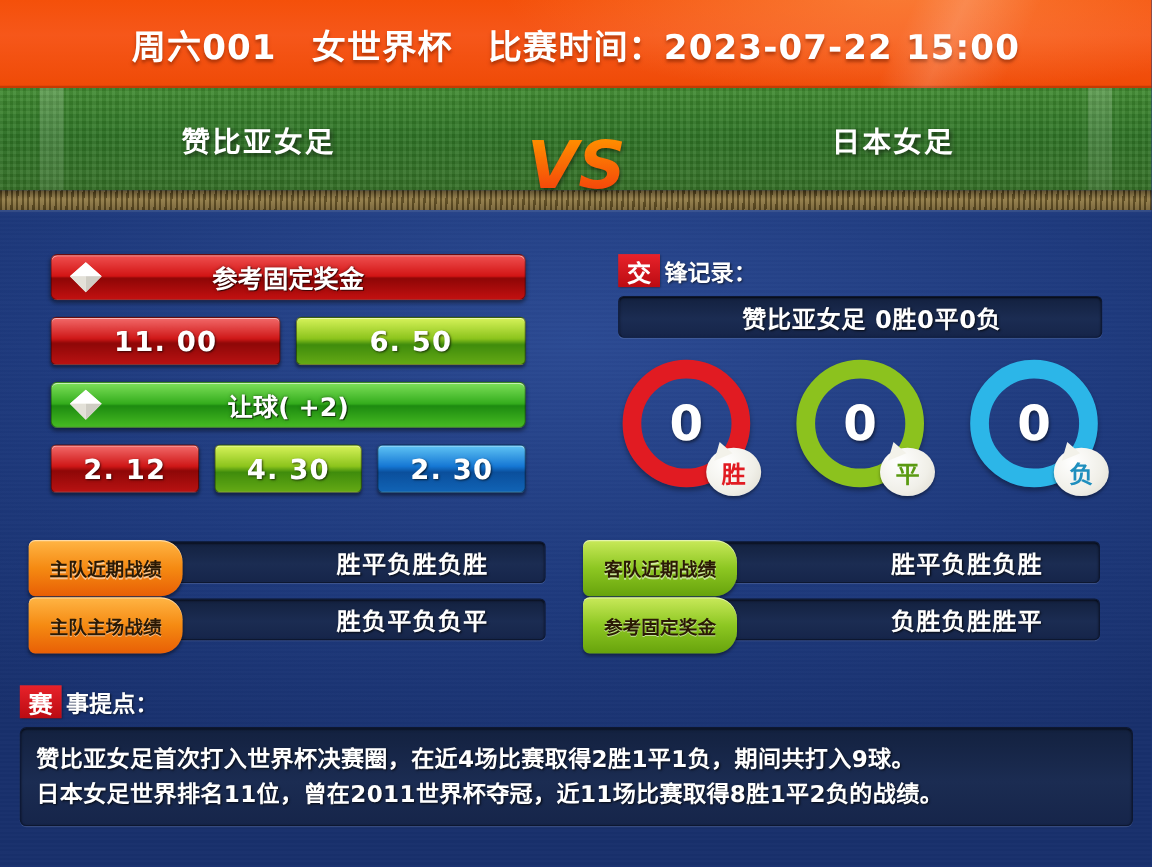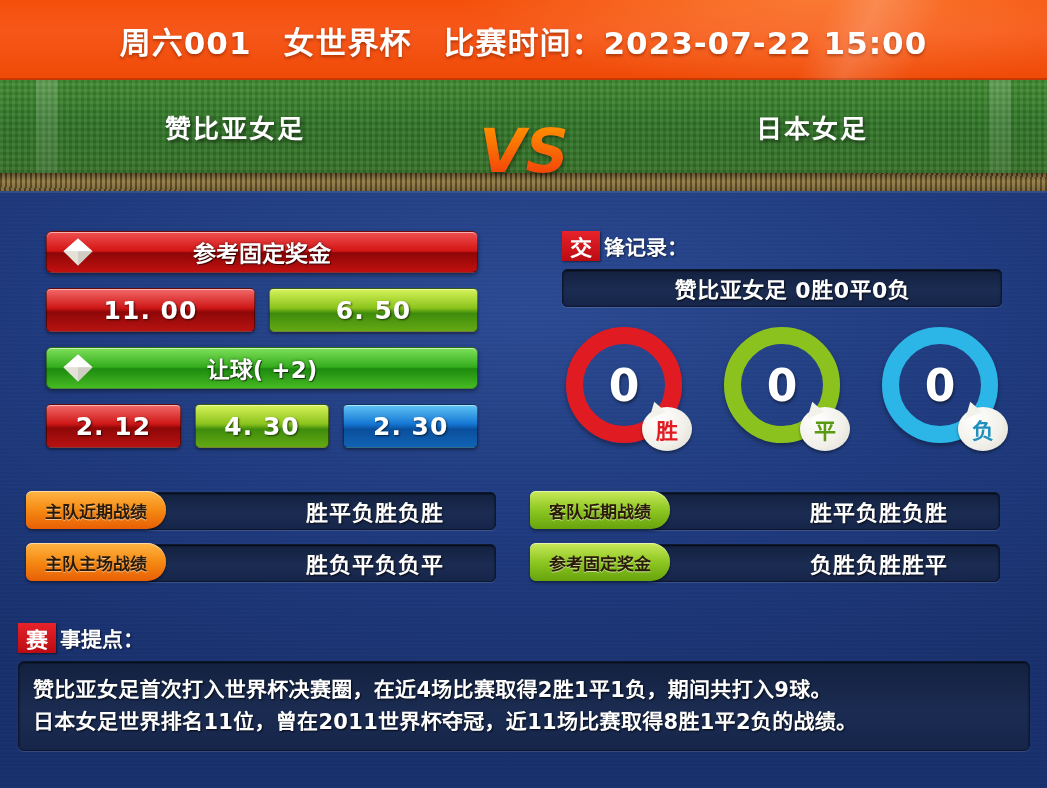--- a/index.html
+++ b/index.html
@@ -166,21 +166,21 @@
   .badge.green{color:#5a9a12;}
   .badge.blue{color:#1f8fbe;}
 
   
   .forms{position:absolute;left:0;top:300px;width:1047px;}
   .form-col{position:absolute;width:470px;}
   .form-col.left{left:26px;}
   .form-col.right{left:530px;}
   .form-row{position:relative;height:38px;margin-bottom:14px;}
   .form-pill{
-    position:absolute;left:0;top:0;width:140px;height:38px;
+    position:absolute;left:0;top:0;width:140px;height:51px;
     border-radius:6px 20px 20px 6px;
     display:flex;align-items:center;justify-content:center;
     font-size:17px;font-weight:bold;color:#2b1a05;
     text-shadow:0 1px 0 rgba(255,255,255,.55);
     z-index:2;
     box-shadow:0 2px 3px rgba(0,0,0,.4), inset 0 1px 0 rgba(255,255,255,.5);
   }
   .form-pill.orange{background:linear-gradient(180deg,#ffb545 0%,#f58a12 50%,#e85f05 100%);}
   .form-pill.green{background:linear-gradient(180deg,#c9e95a 0%,#8dc722 50%,#67a30c 100%);}
   .form-val{

